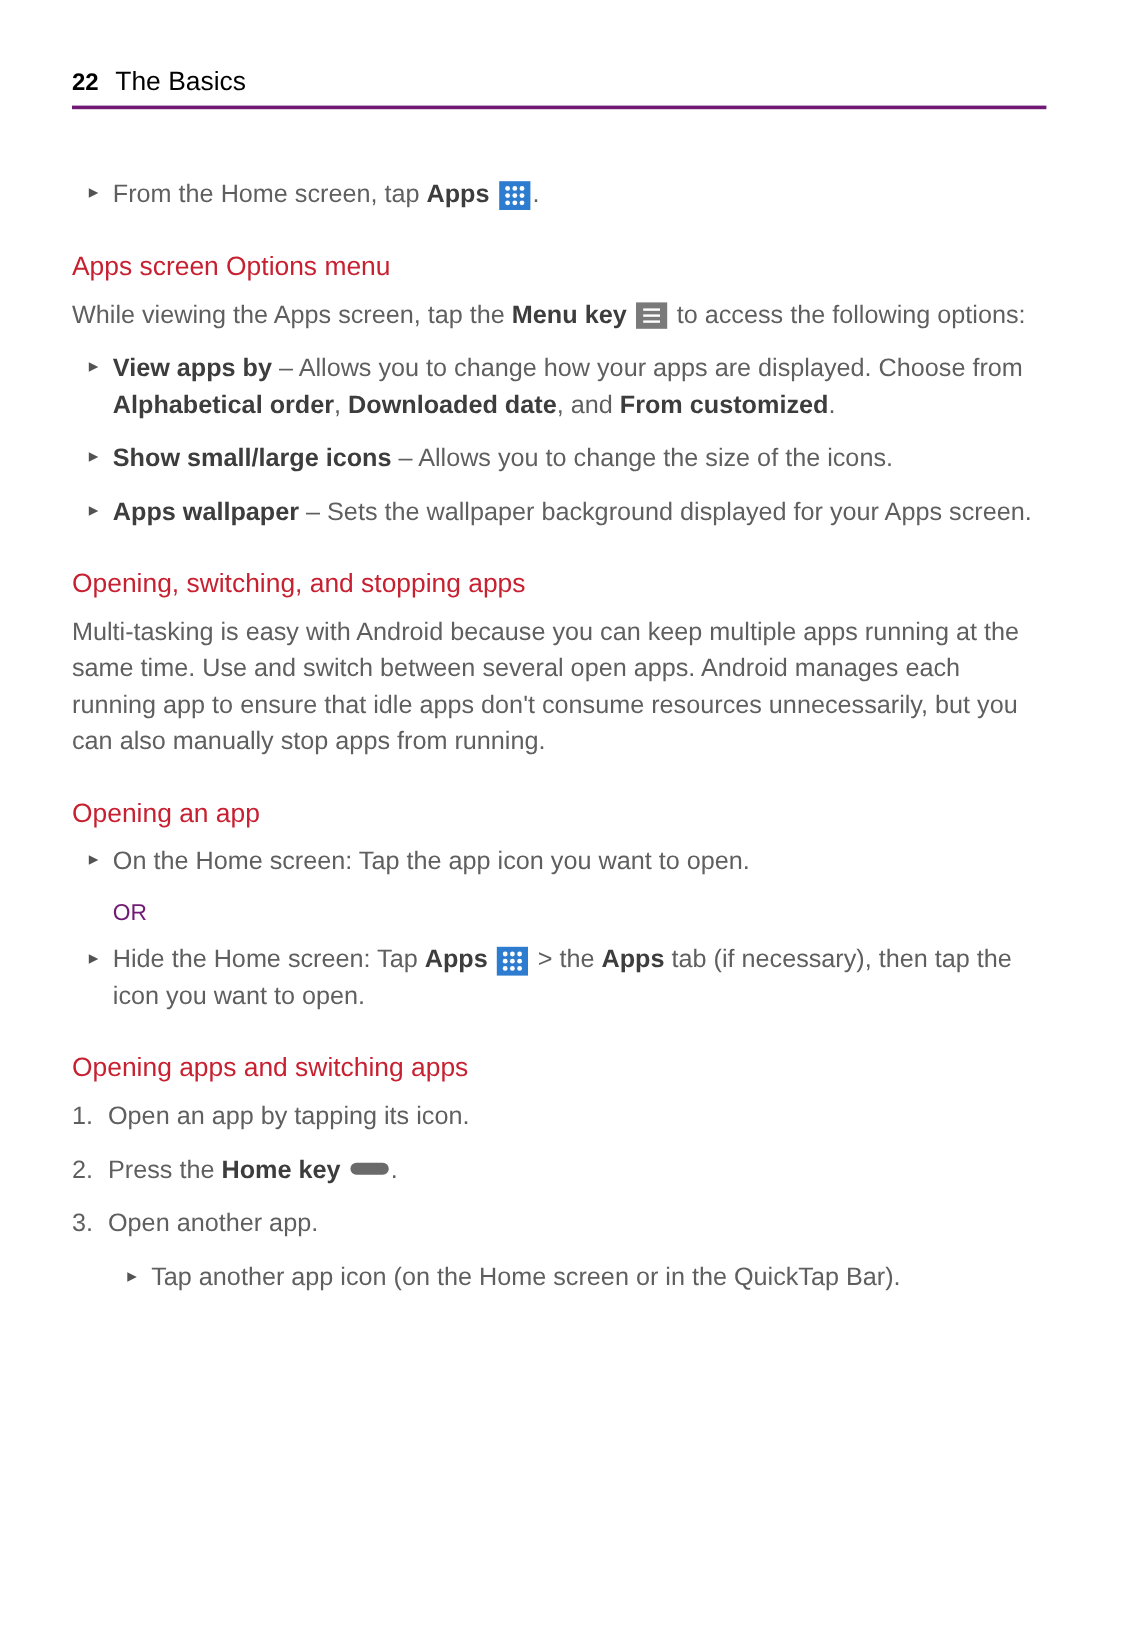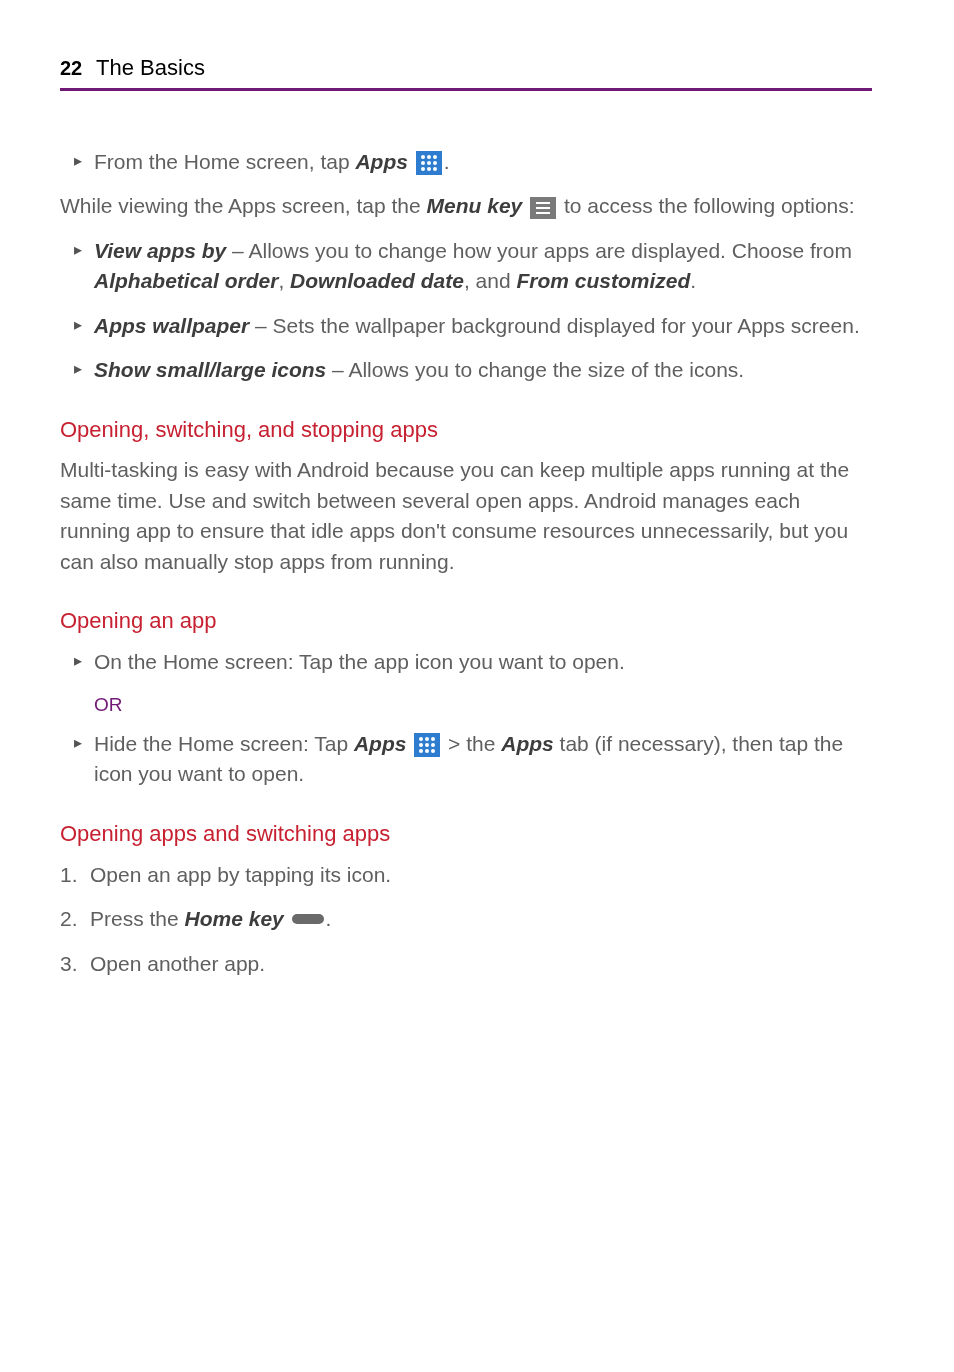--- a/index.html
+++ b/index.html
@@ -97,21 +97,20 @@
   .num-item::before {
     content: counter(item) ".";
     position: absolute;
     left: 0;
     top: 0;
     color: #5f5f5f;
   }
   .bold {
     color: #3d3d3d;
     font-weight: 600;
-    font-style: italic;
   }
   .apps-icon {
     display: inline-block;
     width: 26px;
     height: 24px;
     background: #2e7ccf;
     vertical-align: middle;
     position: relative;
     margin: 0 2px;
   }
@@ -173,35 +172,36 @@
               <circle cx="9" cy="9" r="2"></circle>
               <circle cx="15" cy="9" r="2"></circle>
               <circle cx="3" cy="15" r="2"></circle>
               <circle cx="9" cy="15" r="2"></circle>
               <circle cx="15" cy="15" r="2"></circle>
             </g>
           </svg></span><span>.</span>
     </li>
   </ul>
 
+  <div class="red-heading">Apps screen Options menu</div>
   <p class="body-text">
     <span>While viewing the Apps screen, tap the </span><span class="bold">Menu key</span>
     <span class="menu-icon"></span>
     <span> to access the following options:</span>
   </p>
 
   <ul class="bullet-list">
     <li class="bullet-item">
       <span class="bold">View apps by</span><span> – Allows you to change how your apps are displayed. Choose from </span><span class="bold">Alphabetical order</span><span>, </span><span class="bold">Downloaded date</span><span>, and </span><span class="bold">From customized</span><span>.</span>
     </li>
     <li class="bullet-item">
+      <span class="bold">Show small/large icons</span><span> – Allows you to change the size of the icons.</span>
+    </li>
+    <li class="bullet-item">
       <span class="bold">Apps wallpaper</span><span> – Sets the wallpaper background displayed for your Apps screen.</span>
-    </li>
-    <li class="bullet-item">
-      <span class="bold">Show small/large icons</span><span> – Allows you to change the size of the icons.</span>
     </li>
   </ul>
 
   <div class="red-heading">Opening, switching, and stopping apps</div>
   <p class="body-text">Multi-tasking is easy with Android because you can keep multiple apps running at the same time. Use and switch between several open apps. Android manages each running app to ensure that idle apps don't consume resources unnecessarily, but you can also manually stop apps from running.</p>
 
   <div class="red-heading">Opening an app</div>
   <ul class="bullet-list">
     <li class="bullet-item">On the Home screen: Tap the app icon you want to open.</li>
   </ul>
@@ -227,14 +227,17 @@
 
   <div class="red-heading">Opening apps and switching apps</div>
   <ol class="num-list">
     <li class="num-item">Open an app by tapping its icon.</li>
     <li class="num-item">
       <span>Press the </span><span class="bold">Home key</span>
       <span class="home-icon"></span><span>.</span>
     </li>
     <li class="num-item">Open another app.</li>
   </ol>
+  <ul class="bullet-list">
+    <li class="sub-bullet-item">Tap another app icon (on the Home screen or in the QuickTap Bar).</li>
+  </ul>
 
 </div>
 
 </body></html>

